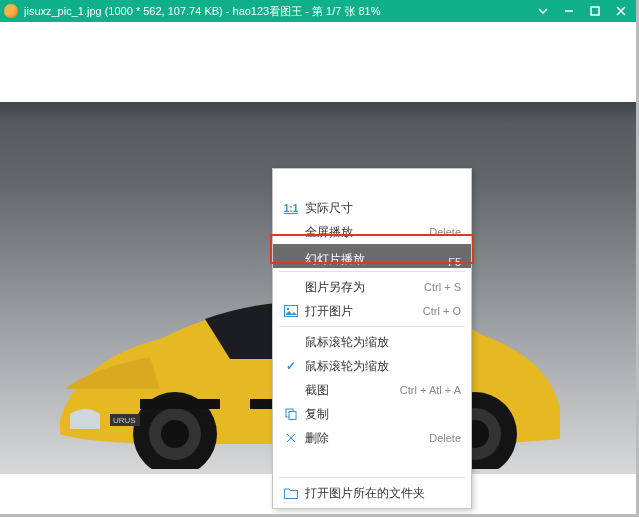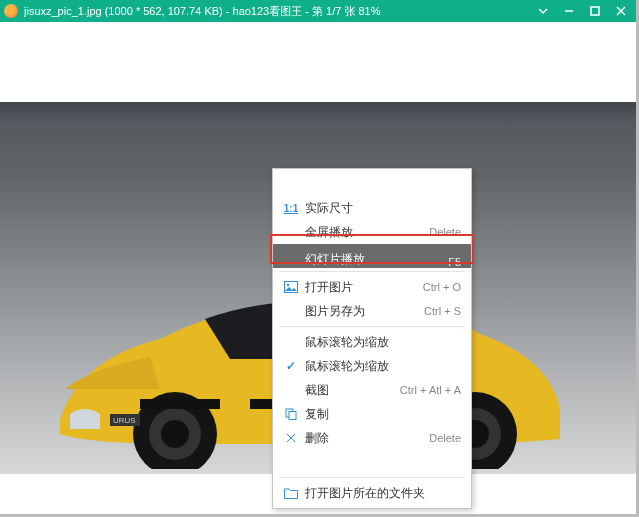--- a/index.html
+++ b/index.html
@@ -188,35 +188,35 @@
         <span class="menu-label">全屏播放</span>
         <span class="menu-shortcut">Delete</span>
       </div>
       <div class="menu-item highlighted">
         <span class="menu-icon"></span>
         <span class="menu-label">幻灯片播放</span>
         <span class="menu-shortcut">F5</span>
       </div>
       <div class="menu-sep"></div>
       <div class="menu-item">
+        <span class="menu-icon"></span>
+        <span class="menu-label">图片另存为</span>
+        <span class="menu-shortcut">Ctrl + S</span>
+      </div>
+      <div class="menu-item">
         <span class="menu-icon">
             <svg width="14" height="12" viewBox="0 0 14 12">
               <rect x="0.5" y="0.5" width="13" height="11" fill="none" stroke="#2e91da"></rect>
               <circle cx="4" cy="4" r="1.2" fill="#2e91da"></circle>
               <path d="M1 10 L5 6 L8 9 L10 7 L13 10 Z" fill="#2e91da"></path>
             </svg>
           </span>
         <span class="menu-label">打开图片</span>
         <span class="menu-shortcut">Ctrl + O</span>
       </div>
-      <div class="menu-item">
-        <span class="menu-icon"></span>
-        <span class="menu-label">图片另存为</span>
-        <span class="menu-shortcut">Ctrl + S</span>
-      </div>
       <div class="menu-sep"></div>
       <div class="menu-item">
         <span class="menu-icon"></span>
         <span class="menu-label">鼠标滚轮为缩放</span>
       </div>
       <div class="menu-item">
         <span class="menu-icon check-icon">✓</span>
         <span class="menu-label">鼠标滚轮为缩放</span>
       </div>
       <div class="menu-item">

